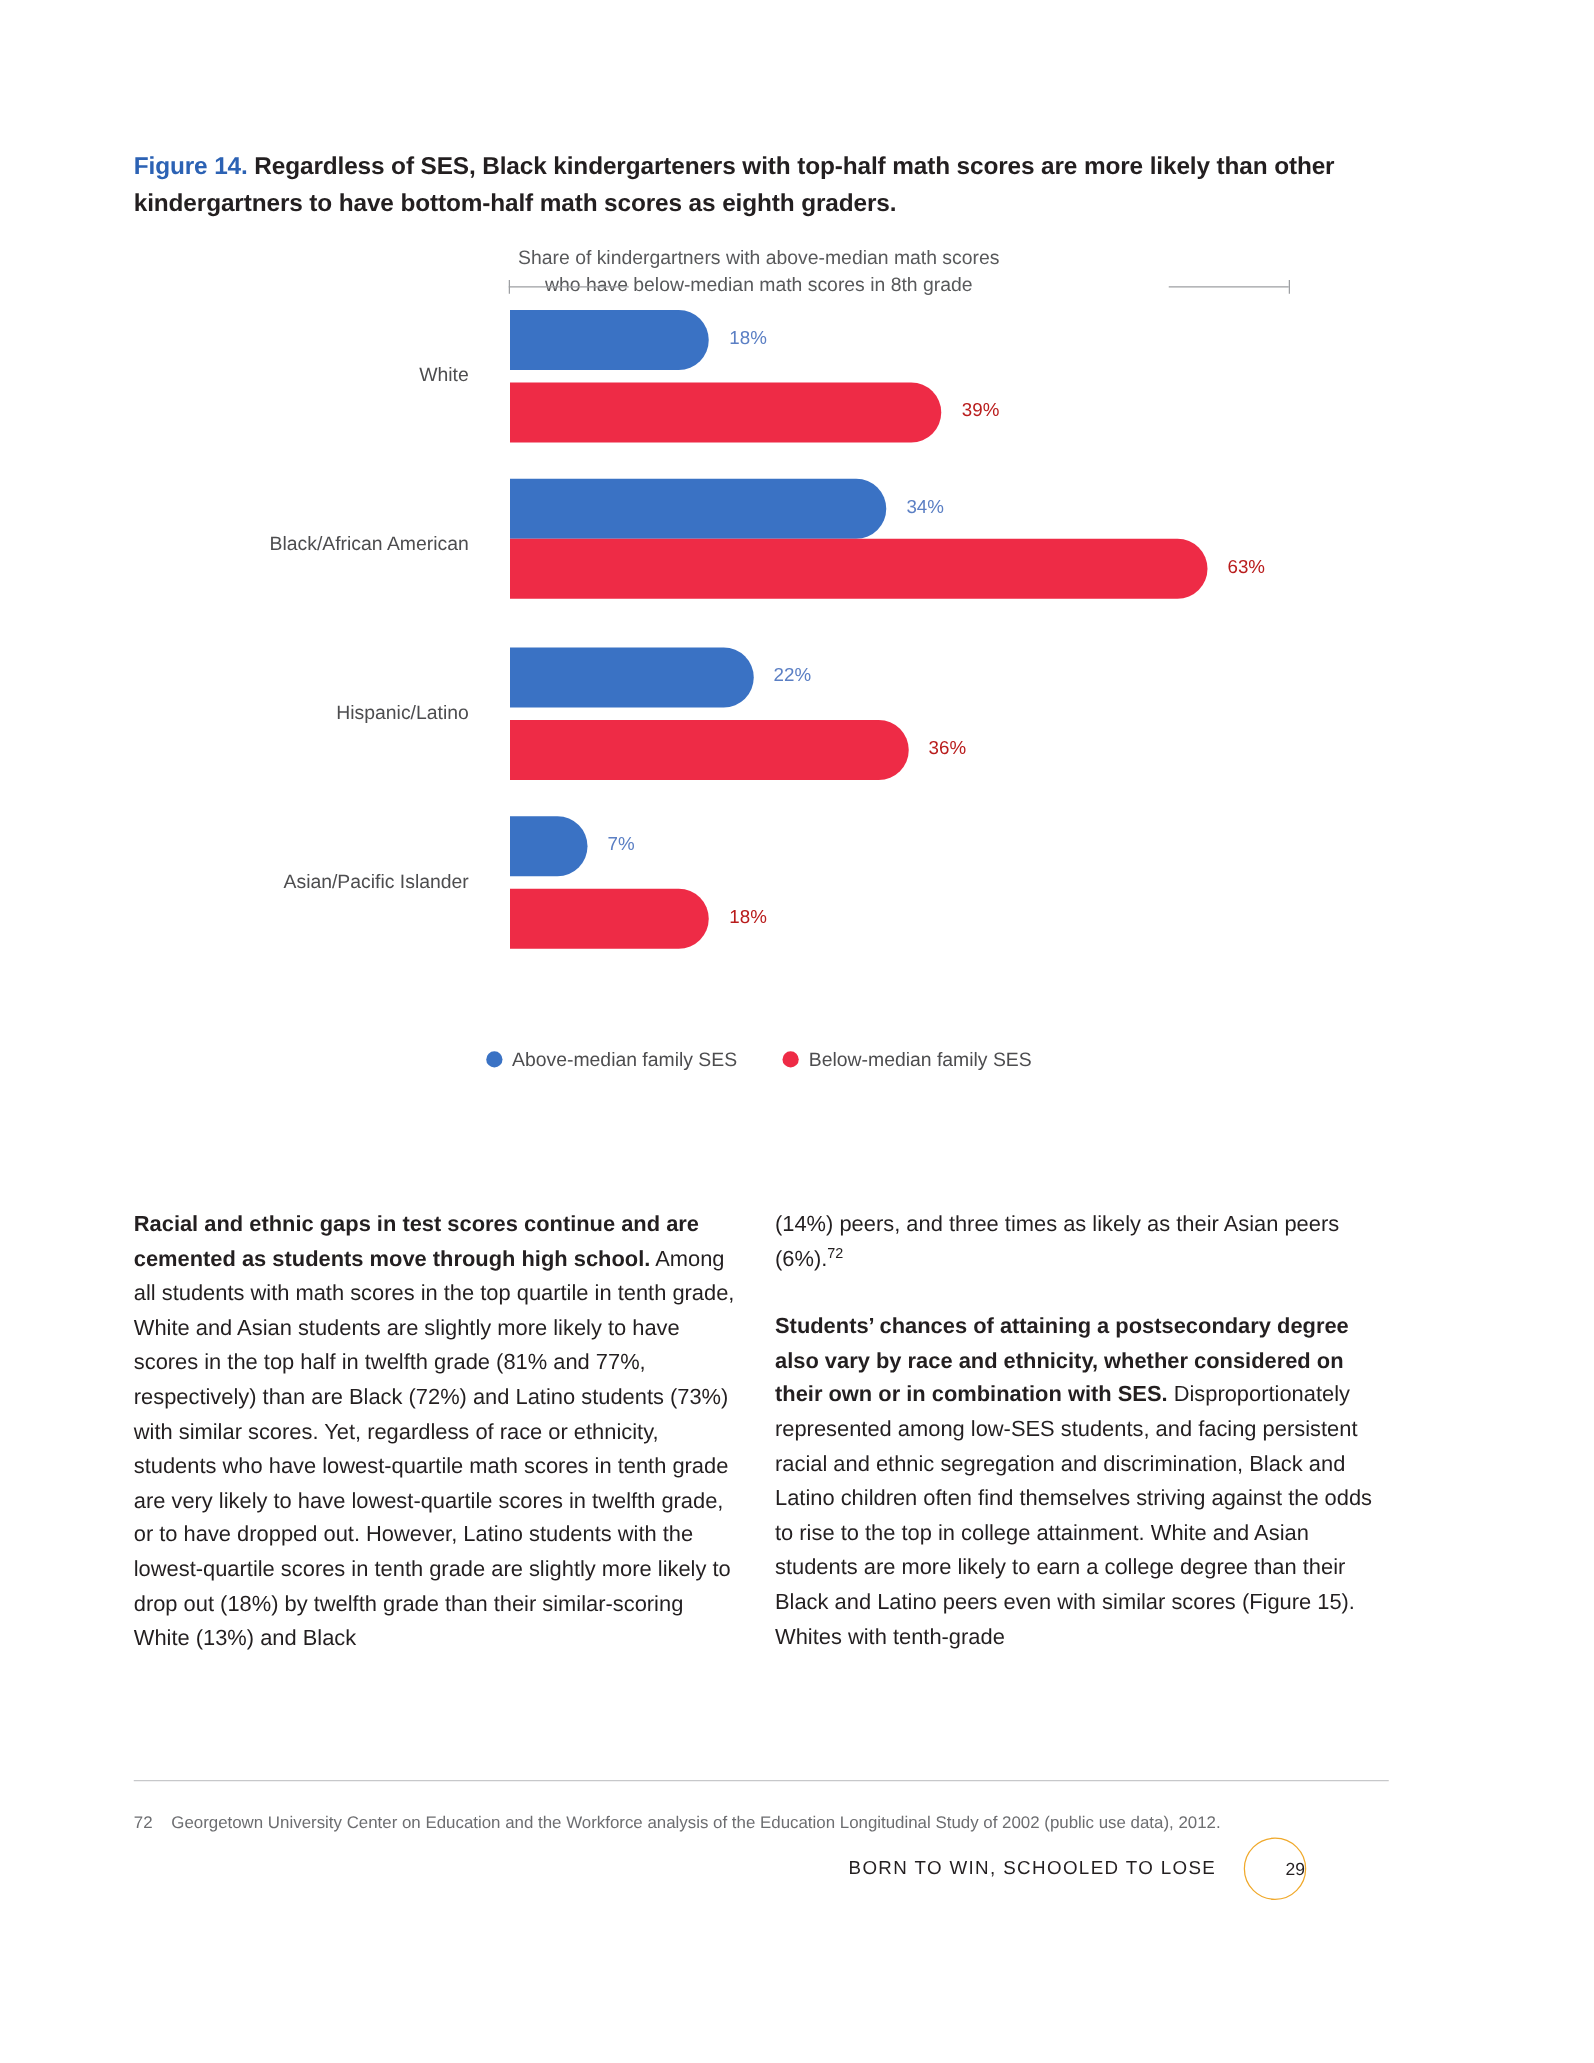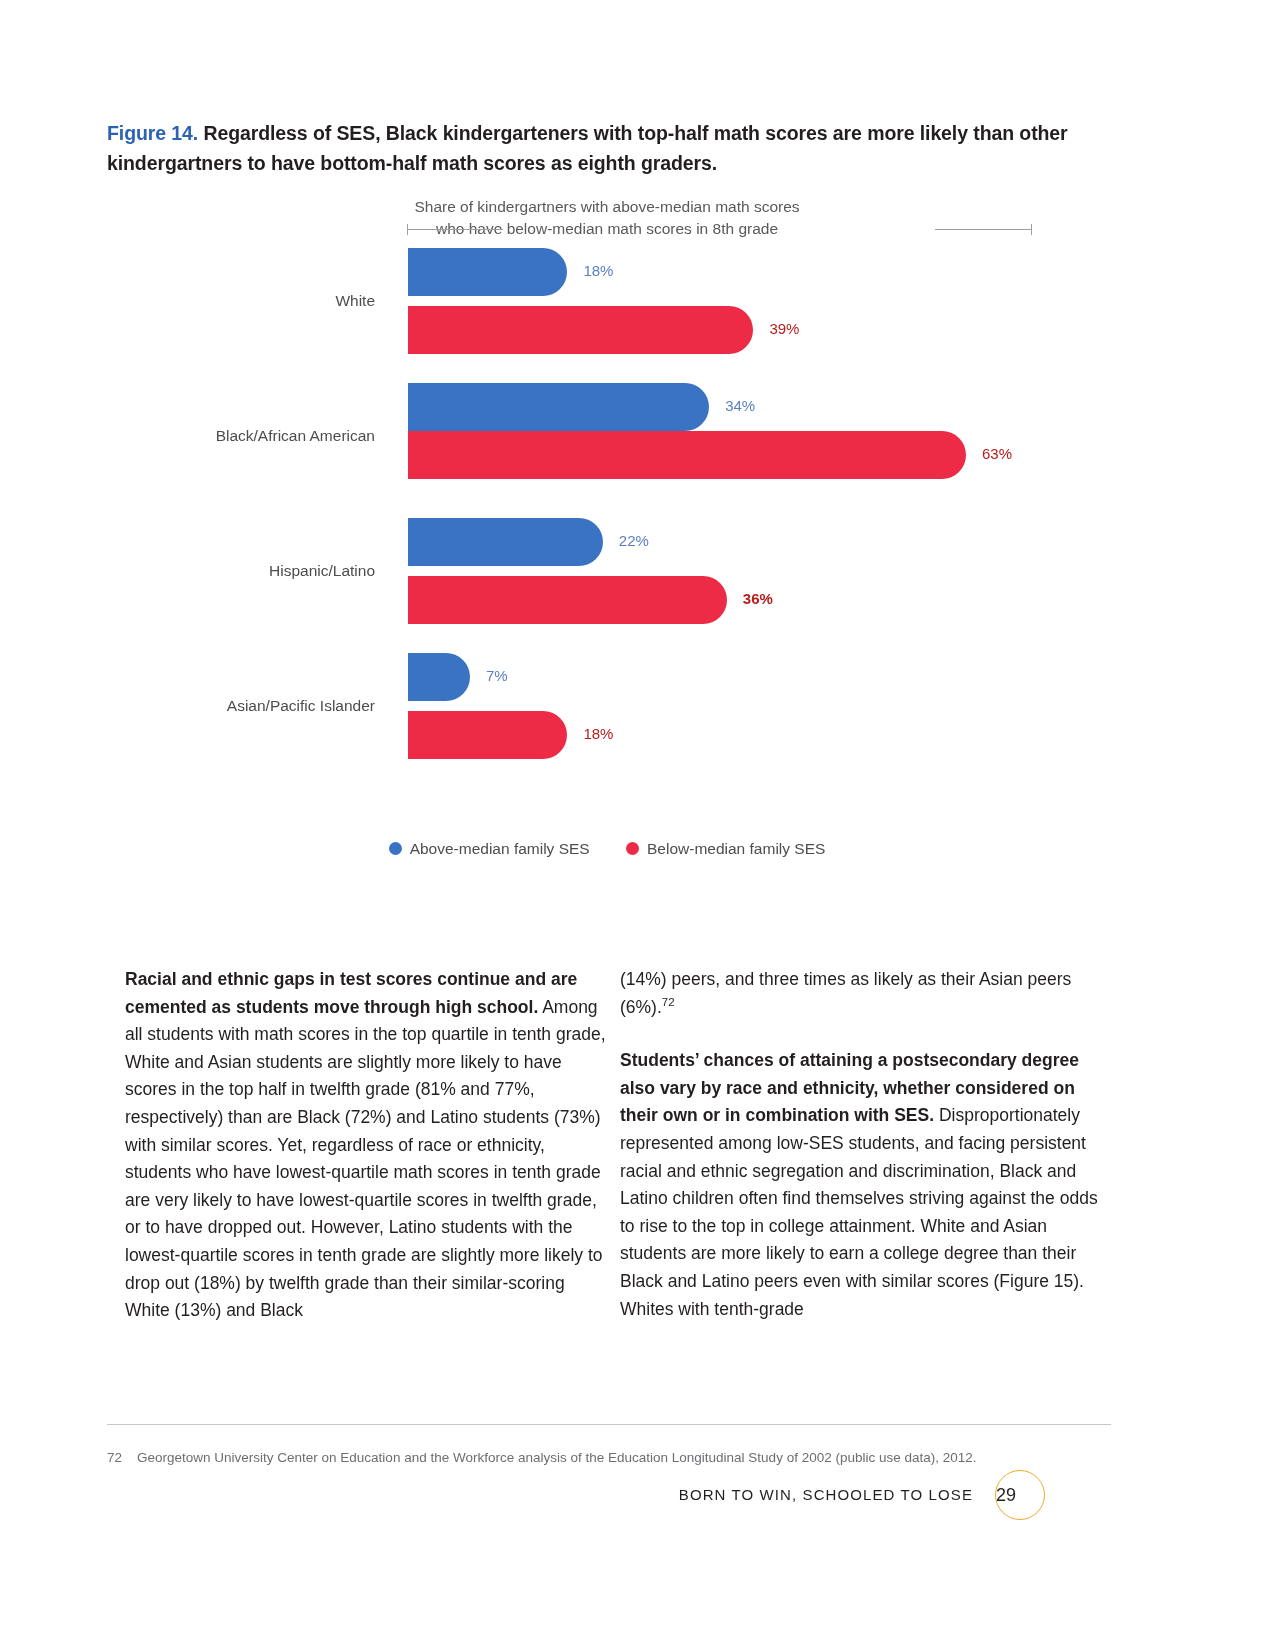--- a/index.html
+++ b/index.html
@@ -173,21 +173,21 @@
   
   .col {
     position: absolute;
     top: 966px;
     width: 482px;
     font-size: 17.5px;
     line-height: 27.6px;
     color: #231f20;
     text-align: left;
   }
-  .col.left  { left: 125px; }
+  .col.left  { left: 107px; }
   .col.right { left: 620px; }
   .col p { margin: 0 0 26px 0; }
   .col p:last-child { margin-bottom: 0; }
   .col b { font-weight: bold; }
   .col sup {
     font-size: 11.5px;
     vertical-align: super;
     line-height: 0;
   }
 
@@ -227,23 +227,23 @@
   }
   .page-badge {
     position: absolute;
     right: 96px;
     top: 1470px;
     width: 48px;
     height: 48px;
     border: 1.6px solid #f0a92b;
     border-radius: 50%;
     color: #231f20;
-    font-size: 18px;
+    font-size: 14px;
     line-height: 48px;
-    text-align: left;
+    text-align: right;
   }
 </style>
 </head>
 <body>
 
 <div class="page">
 
   <div class="fig-caption">
     <span class="fignum">Figure 14.</span><span> Regardless of SES, Black kindergarteners with top-half math scores are more likely than other kindergartners to have bottom-half math scores as eighth graders.</span>
   </div>
@@ -285,21 +285,21 @@
           </div>
         </div>
         <div class="group" style="top: 270px;">
           <div class="group-label">Hispanic/Latino</div>
           <div class="barrow" style="top: 0px; width: 690px;">
             <div class="bar blue" style="width: 194.857px;"></div>
             <div class="bar-value blue" style="left: 210.857px;">22%</div>
           </div>
           <div class="barrow" style="top: 58px; width: 690px;">
             <div class="bar red" style="width: 318.857px;"></div>
-            <div class="bar-value red" style="left: 334.857px; font-weight: bold;">36%</div>
+            <div class="bar-value red" style="left: 334.857px;">36%</div>
           </div>
         </div>
         <div class="group" style="top: 405px;">
           <div class="group-label">Asian/Pacific Islander</div>
           <div class="barrow" style="top: 0px; width: 690px;">
             <div class="bar blue" style="width: 62px;"></div>
             <div class="bar-value blue" style="left: 78px;">7%</div>
           </div>
           <div class="barrow" style="top: 58px; width: 690px;">
             <div class="bar red" style="width: 159.429px;"></div>

